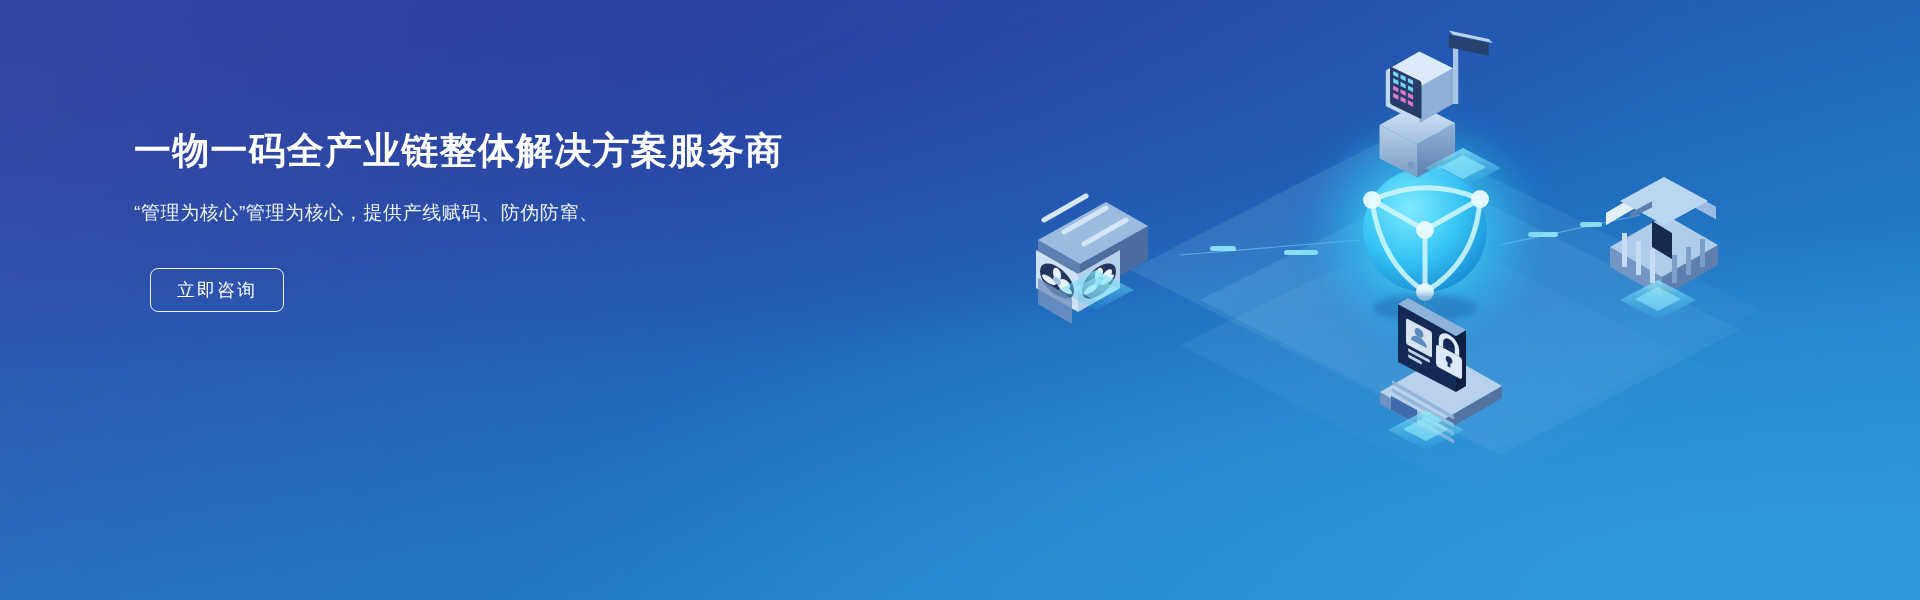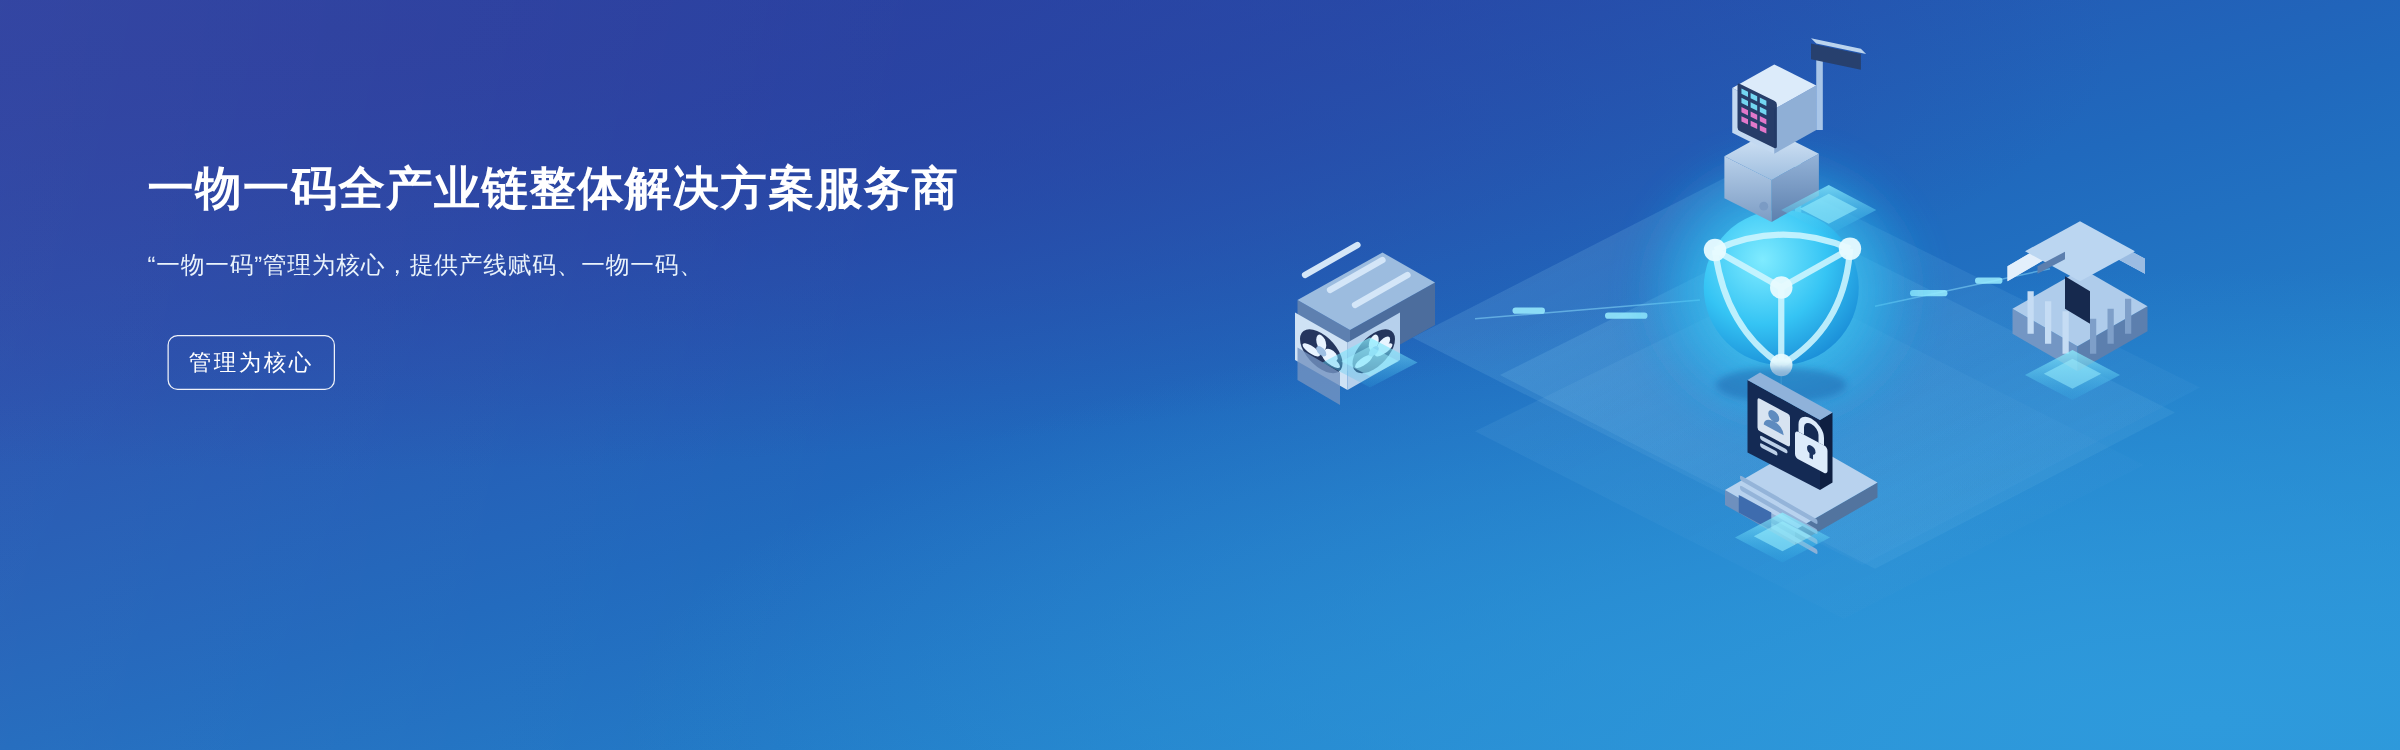--- a/index.html
+++ b/index.html
@@ -17,21 +17,21 @@
       radial-gradient(110% 100% at 92% 96%, #2E9ADC 0%, rgba(46,154,220,0) 60%),
       linear-gradient(164deg,#2C3FA0 0%, #2551AE 28%, #2069BD 52%, #2380CA 74%, #2B93D6 100%);
   }
   .banner::after{ 
     content:""; position:absolute; inset:0;
     background:linear-gradient(100deg, rgba(255,255,255,0.04) 0%, rgba(255,255,255,0) 38%);
     pointer-events:none;
   }
 
   
-  .copy{ position:absolute; left:118px; top:128px; width:720px; z-index:6; }
+  .copy{ position:absolute; left:134px; top:128px; width:720px; z-index:6; }
   .headline{
     font-size:37px; font-weight:bold; color:#ffffff;
     letter-spacing:1.2px; line-height:1.25; white-space:nowrap;
   }
   .sub{ margin-top:22px; }
   .sub-line{
     font-size:19px; color:#EAF3FB; line-height:34px;
     letter-spacing:.6px; font-weight:400;
   }
   .cta{
@@ -276,19 +276,19 @@
         <polygon points="523,429 546,417 569,429 546,441" fill="#9DF2FF" opacity=".55"></polygon>
       </g>
     </svg>
   </div>
 
   <div class="copy">
 
     <h1 class="headline">一物一码全产业链整体解决方案服务商</h1>
 
     <div class="sub">
-      <div class="sub-line">“一物一码”管理为核心，提供产线赋码、一物一码、</div>
+      <div class="sub-line">“管理为核心”管理为核心，提供产线赋码、防伪防窜、</div>
     </div>
 
-    <button class="cta">管理为核心</button>
+    <button class="cta">立即咨询</button>
   </div>
 
 </div>
 
 </body></html>

